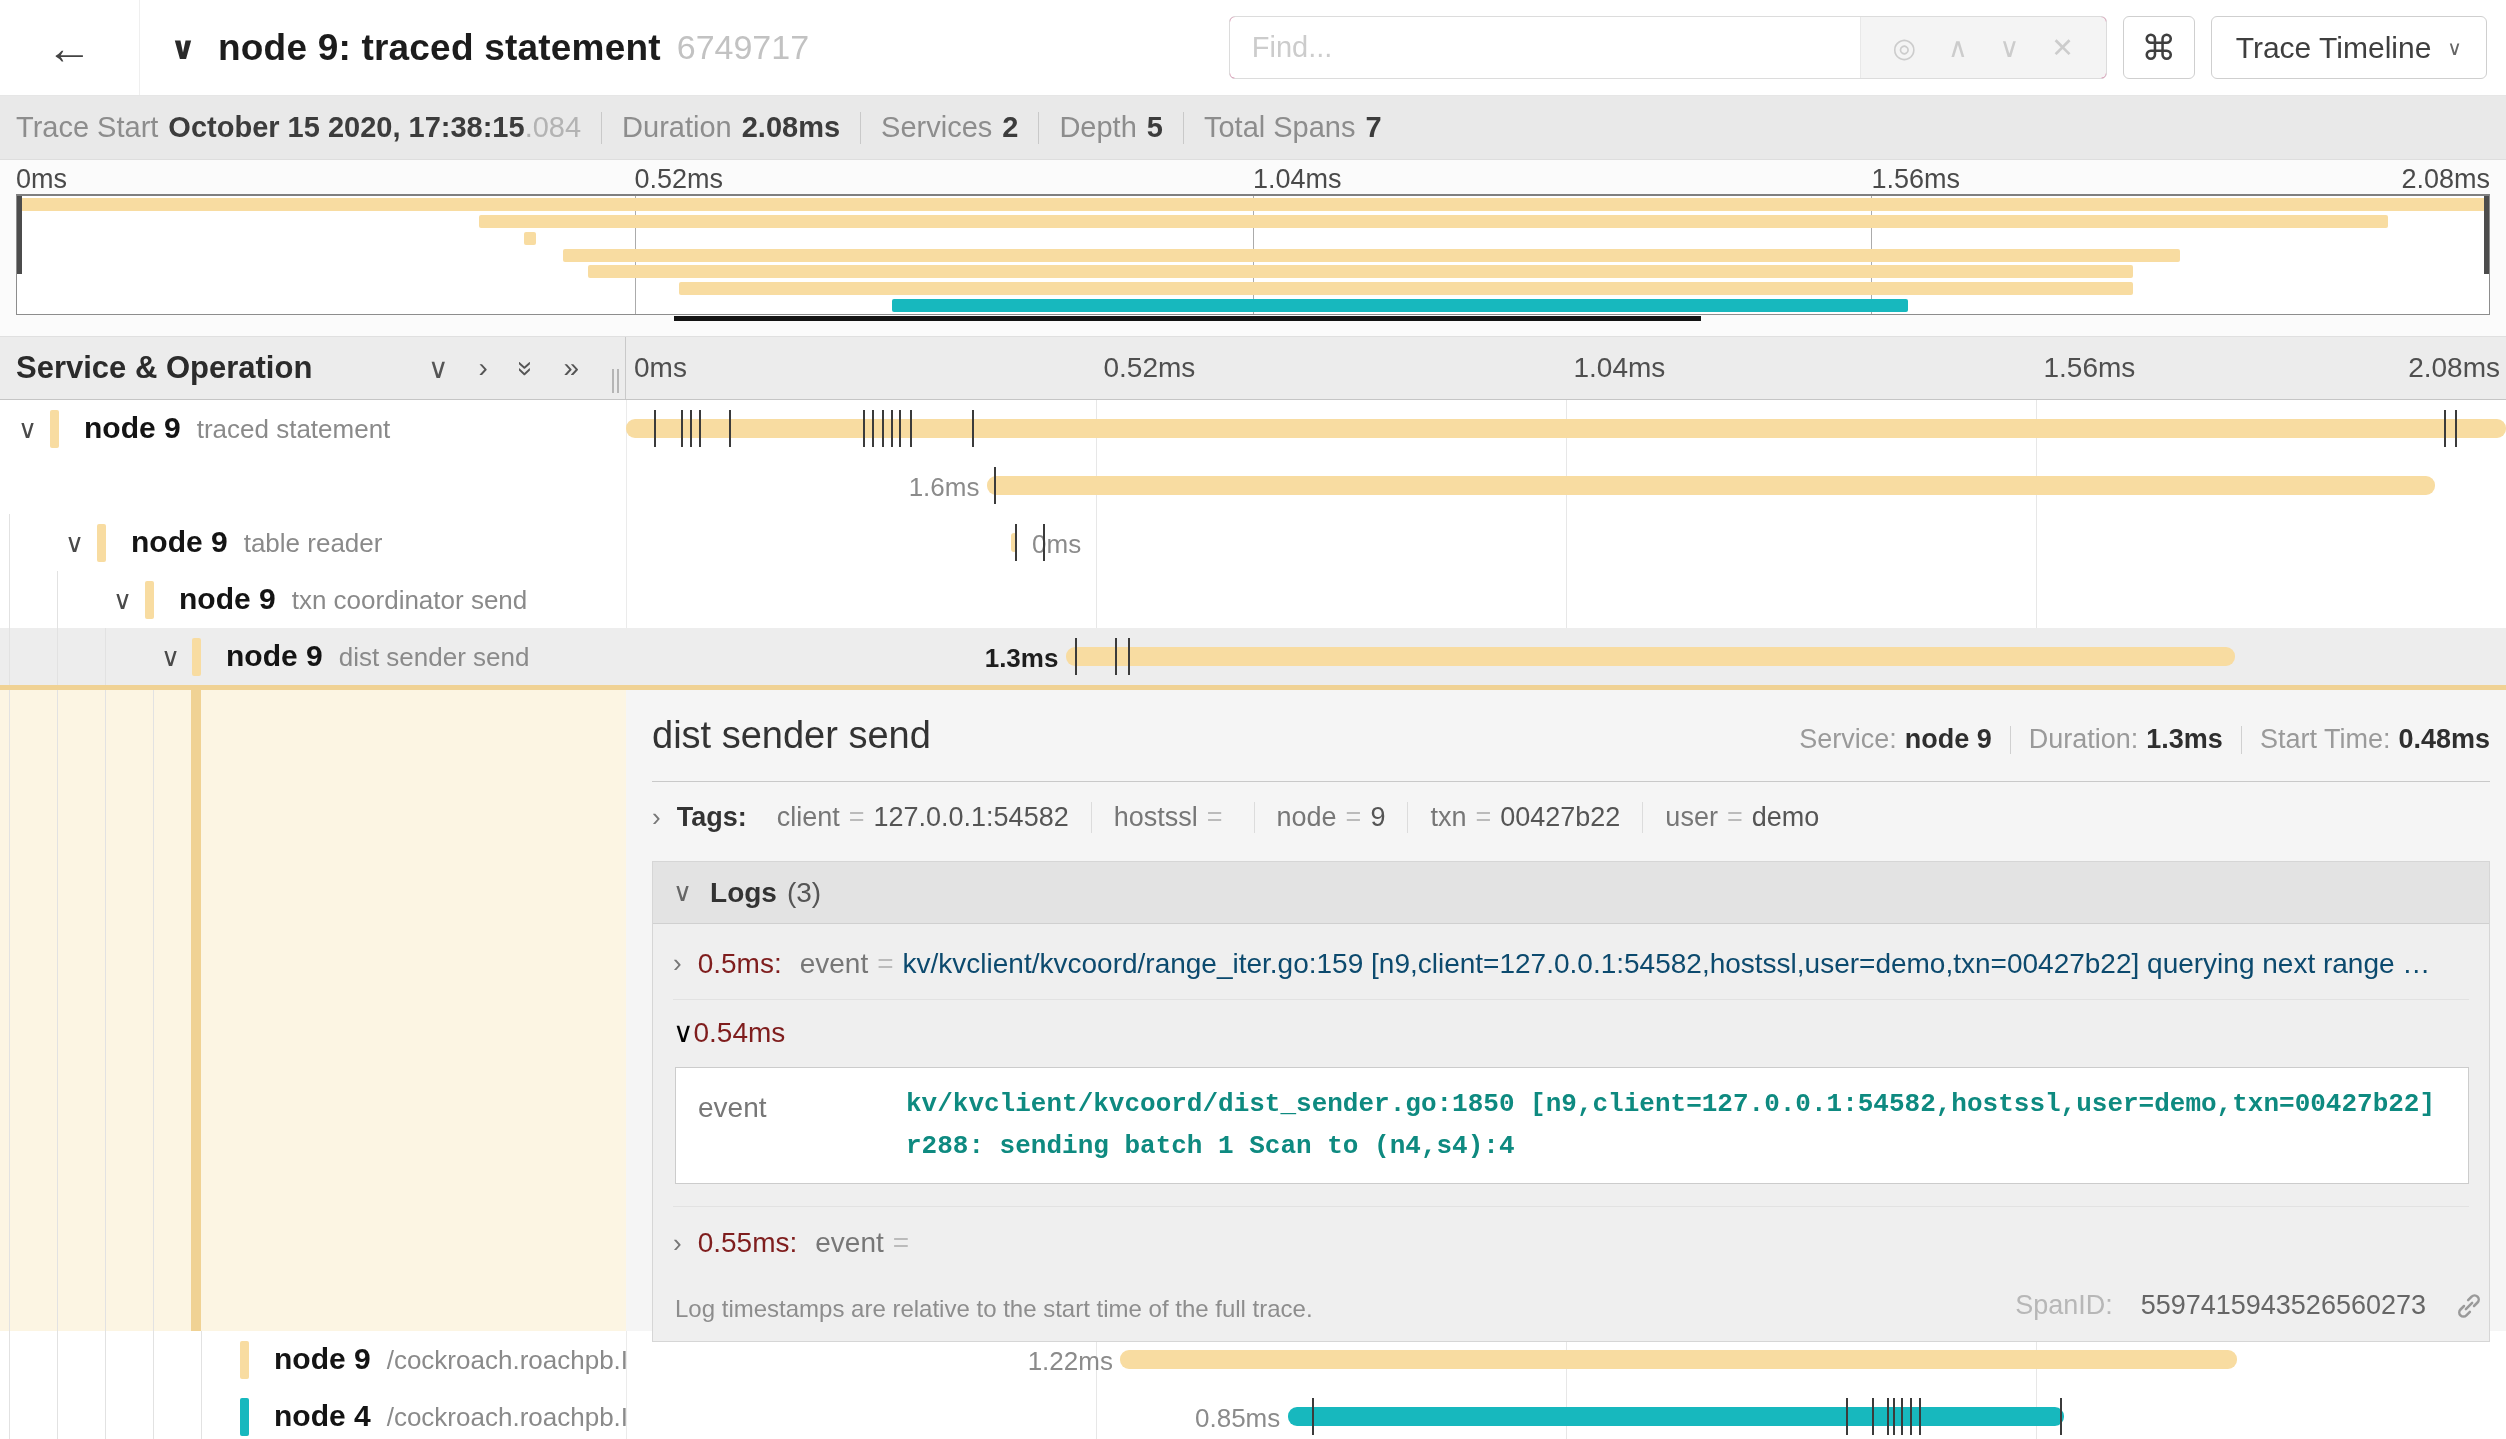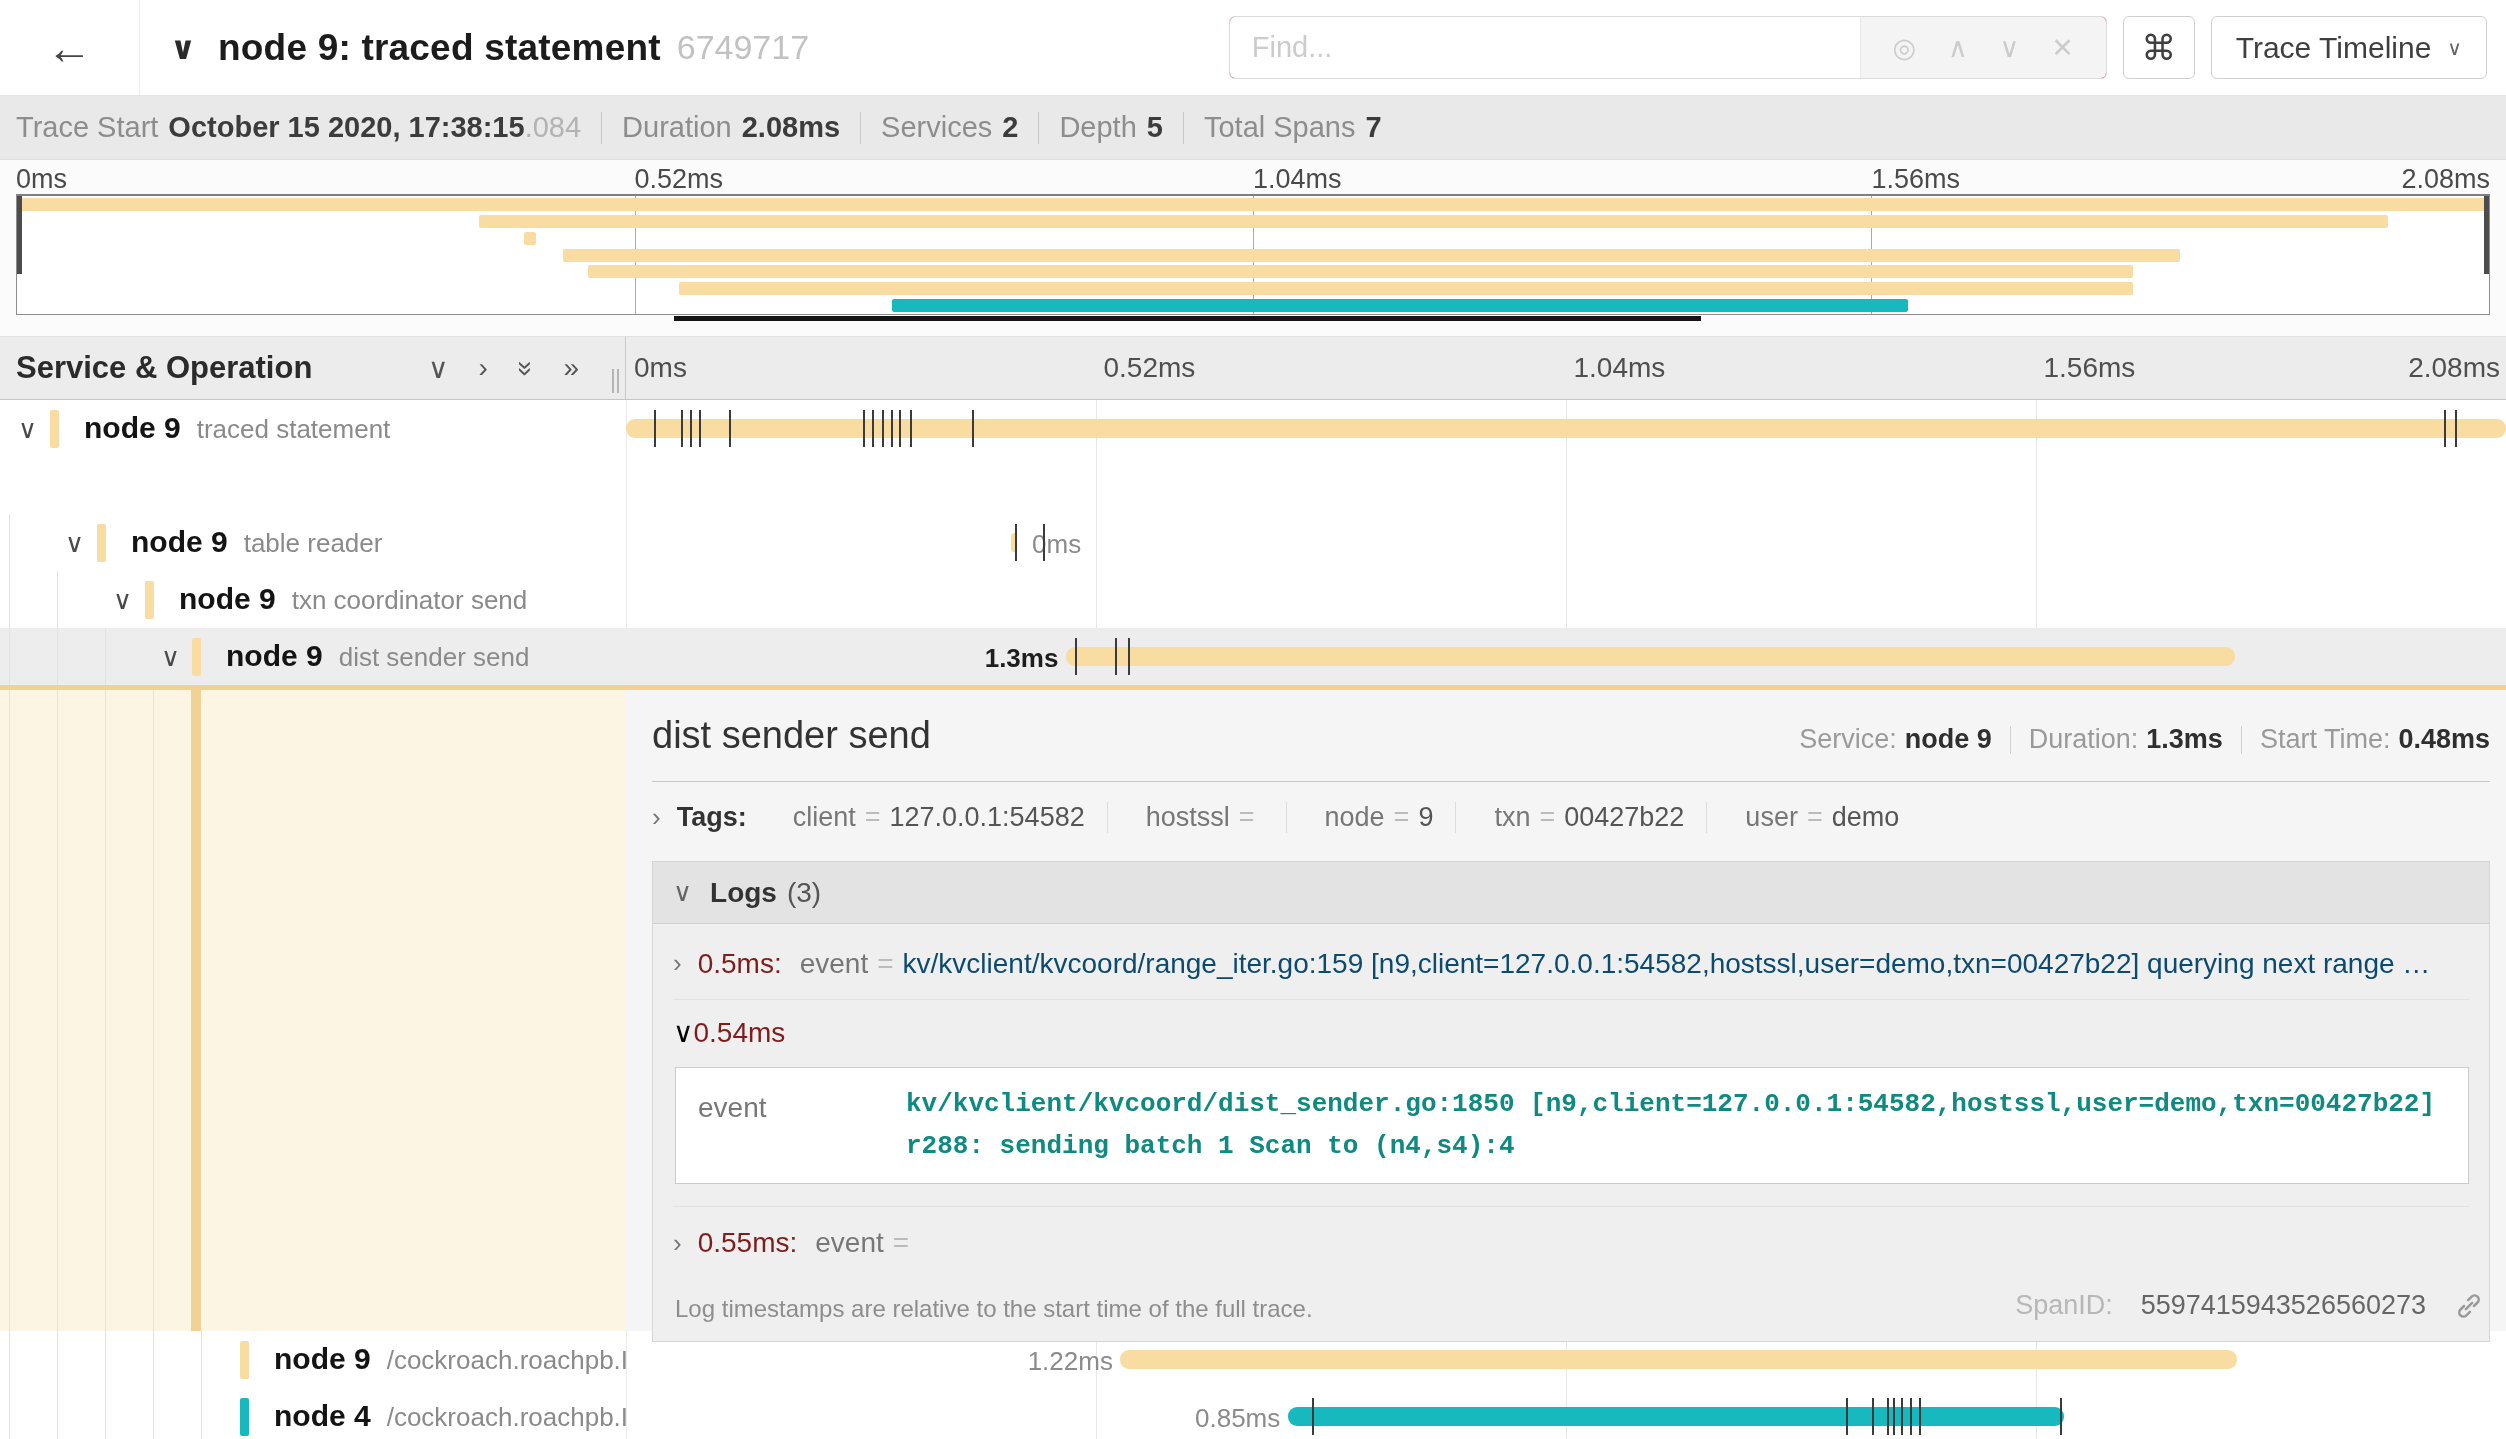--- a/index.html
+++ b/index.html
@@ -97,21 +97,21 @@
   .dp-meta { margin-left:auto; display:flex; align-items:baseline; font-size:27px; }
   .dp-meta .lbl { color:#9a9a9a; margin-right:8px; }
   .dp-meta b { color:#2f2f2f; font-weight:700; }
   .dp-sep { width:1px; height:28px; background:#d0d0d0; margin:0 18px; align-self:center; }
   .dp-hr { border:none; border-top:1px solid #c9c9c9; margin:24px 0 20px; }
   .tags-row { display:flex; align-items:center; font-size:27px; cursor:pointer; }
   .t-chev { color:#777; font-size:26px; margin-right:16px; }
   .tags-title { font-weight:700; color:#333; margin-right:8px; }
   .tag-pill { padding:0 22px; border-right:1px solid #dcdcdc; white-space:nowrap; }
   .tag-pill:last-child { border-right:none; }
-  .tag-pill .k { color:#777;margin-left:16px; } .eq { color:#bbb; margin:0 9px; } .tag-pill .v { color:#555; }
+  .tag-pill .k { color:#777; } .eq { color:#bbb; margin:0 9px; } .tag-pill .v { color:#555; }
   .logs-box { margin-top:28px; border:1px solid #d6d6d6; background:#efefef; }
   .logs-head { height:62px; background:#e3e3e3; border-bottom:1px solid #d0d0d0; display:flex;
     align-items:center; padding-left:20px; font-size:28px; cursor:pointer; }
   .logs-head .chev { color:#666; margin-right:18px; font-size:26px; }
   .logs-title { font-weight:700; color:#333; }
   .logs-count { color:#555; margin-left:10px; }
   .log-entries { padding:4px 20px 0; }
   .log-line { display:flex; align-items:center; height:72px; font-size:28px; border-bottom:1px solid #e2e2e2;
     overflow:hidden; cursor:pointer; }
   .log-line .chev { color:#777; font-size:26px; margin-right:16px; flex:none; }
@@ -271,20 +271,25 @@
         <i class="tick" style="left: 14.1%;"></i>
         <i class="tick" style="left: 14.5%;"></i>
         <i class="tick" style="left: 15.1%;"></i>
         <i class="tick" style="left: 18.4%;"></i>
         <i class="tick" style="left: 96.7%;"></i>
         <i class="tick" style="left: 97.3%;"></i>
       </div>
   </div>
 
   <div class="row">
+    <div class="tl-cell">
+      <span class="bar-label" style="right: 81.2%;">1.6ms</span>
+      <span class="bar" style="left: 19.2%; width: 77%;"></span>
+    <i class="tick" style="left: 19.6%;"></i>
+      </div>
   </div>
 
   <div class="row">
     <div class="name-cell">
       <i class="guide" style="left:9px"></i>
       <span class="row-chev" style="left:65px">∨</span>
       <span class="color-bar" style="left:97px"></span>
       <span class="svc" style="left:131px"><span>node 9</span><span class="op">table reader</span></span>
     </div>
     <div class="tl-cell">

